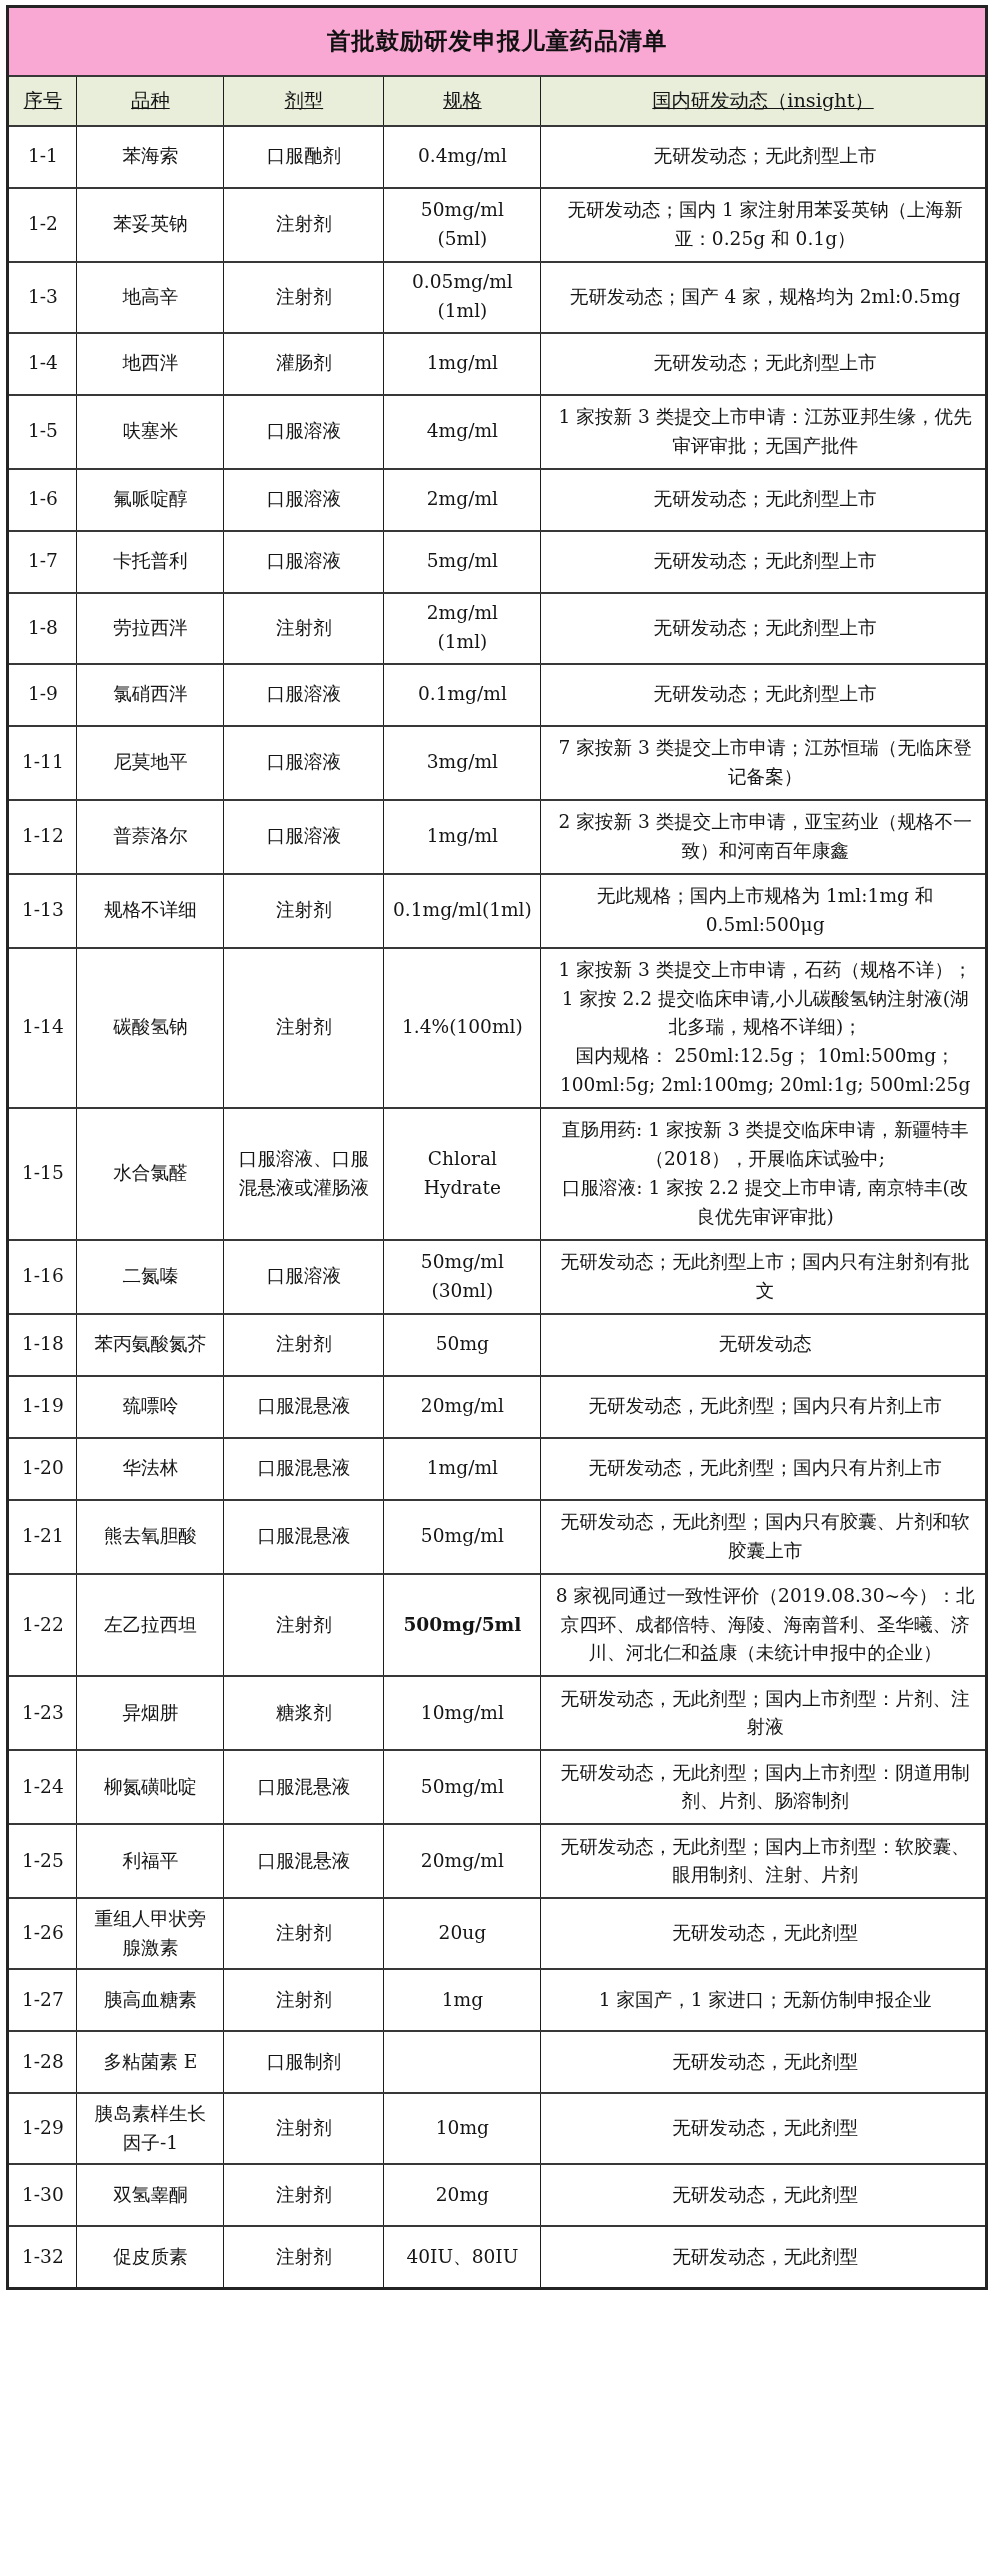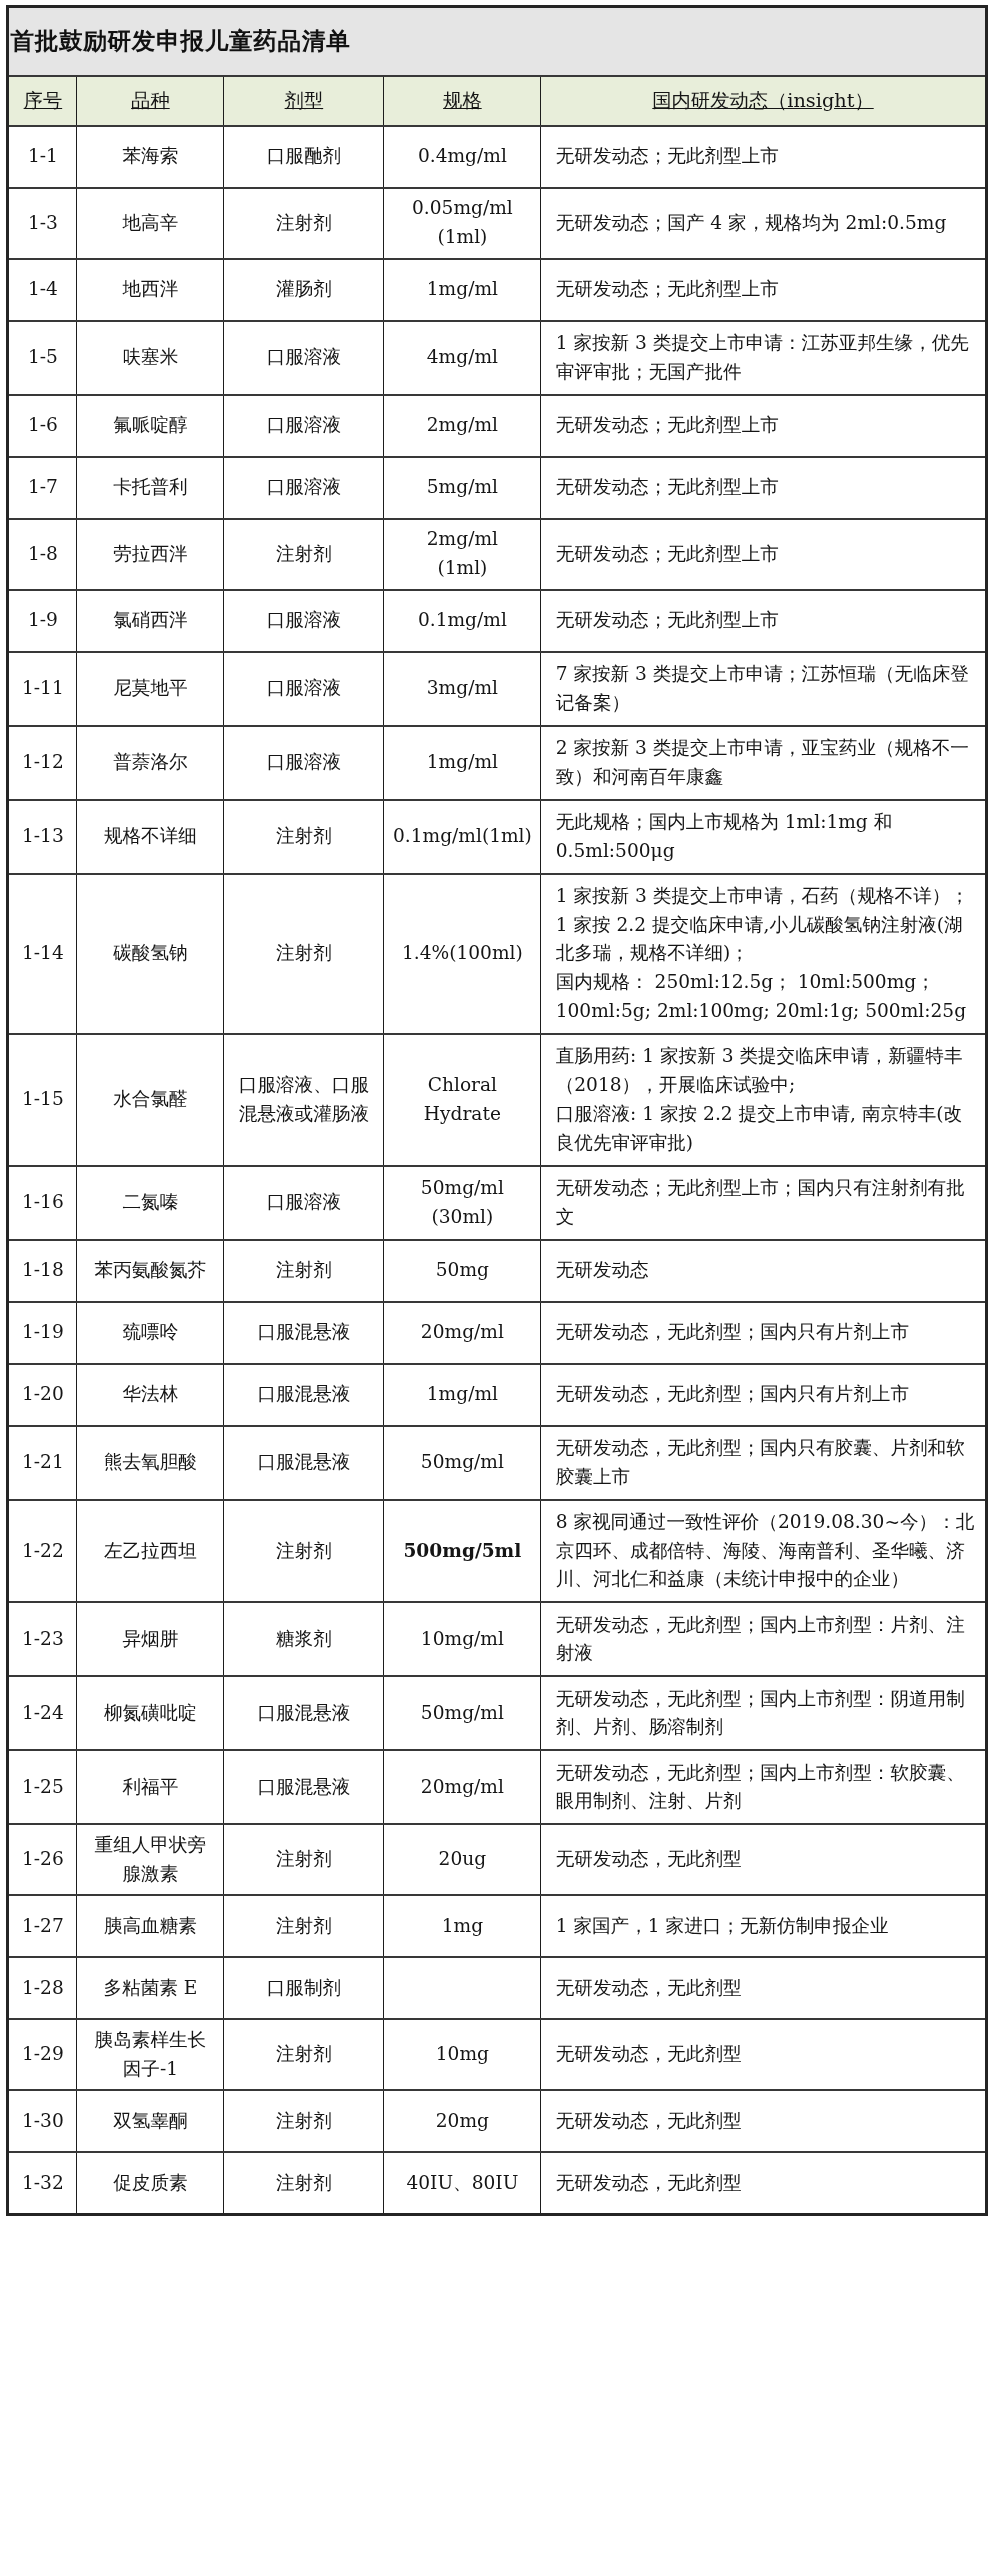--- a/index.html
+++ b/index.html
@@ -32,25 +32,25 @@
   th, td {
     border-left: 1.4px solid #1d1d1d;
     border-right: 1.4px solid #1d1d1d;
     border-top: 2.1px solid #383838;
     border-bottom: 2.1px solid #383838;
     vertical-align: middle;
     box-sizing: border-box;
   }
 
   tr.title-row th {
-    background: #e5e5e5;
+    background: #f9a8d4;
     height: 69px;
     font-size: 23.6px;
     font-weight: bold;
-    text-align: left;
+    text-align: center;
     letter-spacing: 0.7px;
     color: #111111;
   }
   tr.header-row th {
     background: #e8eeda;
     height: 50px;
     font-size: 19.3px;
     font-weight: normal;
     text-align: center;
     padding: 4.3px 2.9px;
@@ -62,21 +62,21 @@
     font-size: 18.6px;
     line-height: 1.55;
     height: 62px;
     padding: 5.7px 5.7px;
   }
   td.c-no, td.c-name, td.c-form, td.c-spec {
     text-align: center;
     white-space: pre-line;
   }
   td.c-insight {
-    text-align: left;
+    text-align: center;
     padding: 7.2px 10px 7.2px 14.3px;
     white-space: pre-line;
   }
   td.bold { font-weight: bold; }
 </style>
 </head>
 <body>
 
 <div class="page">
   <table class="drug-table">
@@ -101,20 +101,28 @@
     </thead>
     <tbody id="table-body">
         <tr>
     <td class="c-no">1-1</td>
     <td class="c-name">苯海索</td>
     <td class="c-form">口服酏剂</td>
     <td class="c-spec">0.4mg/ml</td>
     <td class="c-insight">无研发动态；无此剂型上市</td>
   </tr>
         <tr>
+    <td class="c-no">1-2</td>
+    <td class="c-name">苯妥英钠</td>
+    <td class="c-form">注射剂</td>
+    <td class="c-spec">50mg/ml
+(5ml)</td>
+    <td class="c-insight">无研发动态；国内 1 家注射用苯妥英钠（上海新亚：0.25g 和 0.1g）</td>
+  </tr>
+        <tr>
     <td class="c-no">1-3</td>
     <td class="c-name">地高辛</td>
     <td class="c-form">注射剂</td>
     <td class="c-spec">0.05mg/ml
 (1ml)</td>
     <td class="c-insight">无研发动态；国产 4 家，规格均为 2ml:0.5mg</td>
   </tr>
         <tr>
     <td class="c-no">1-4</td>
     <td class="c-name">地西泮</td>

